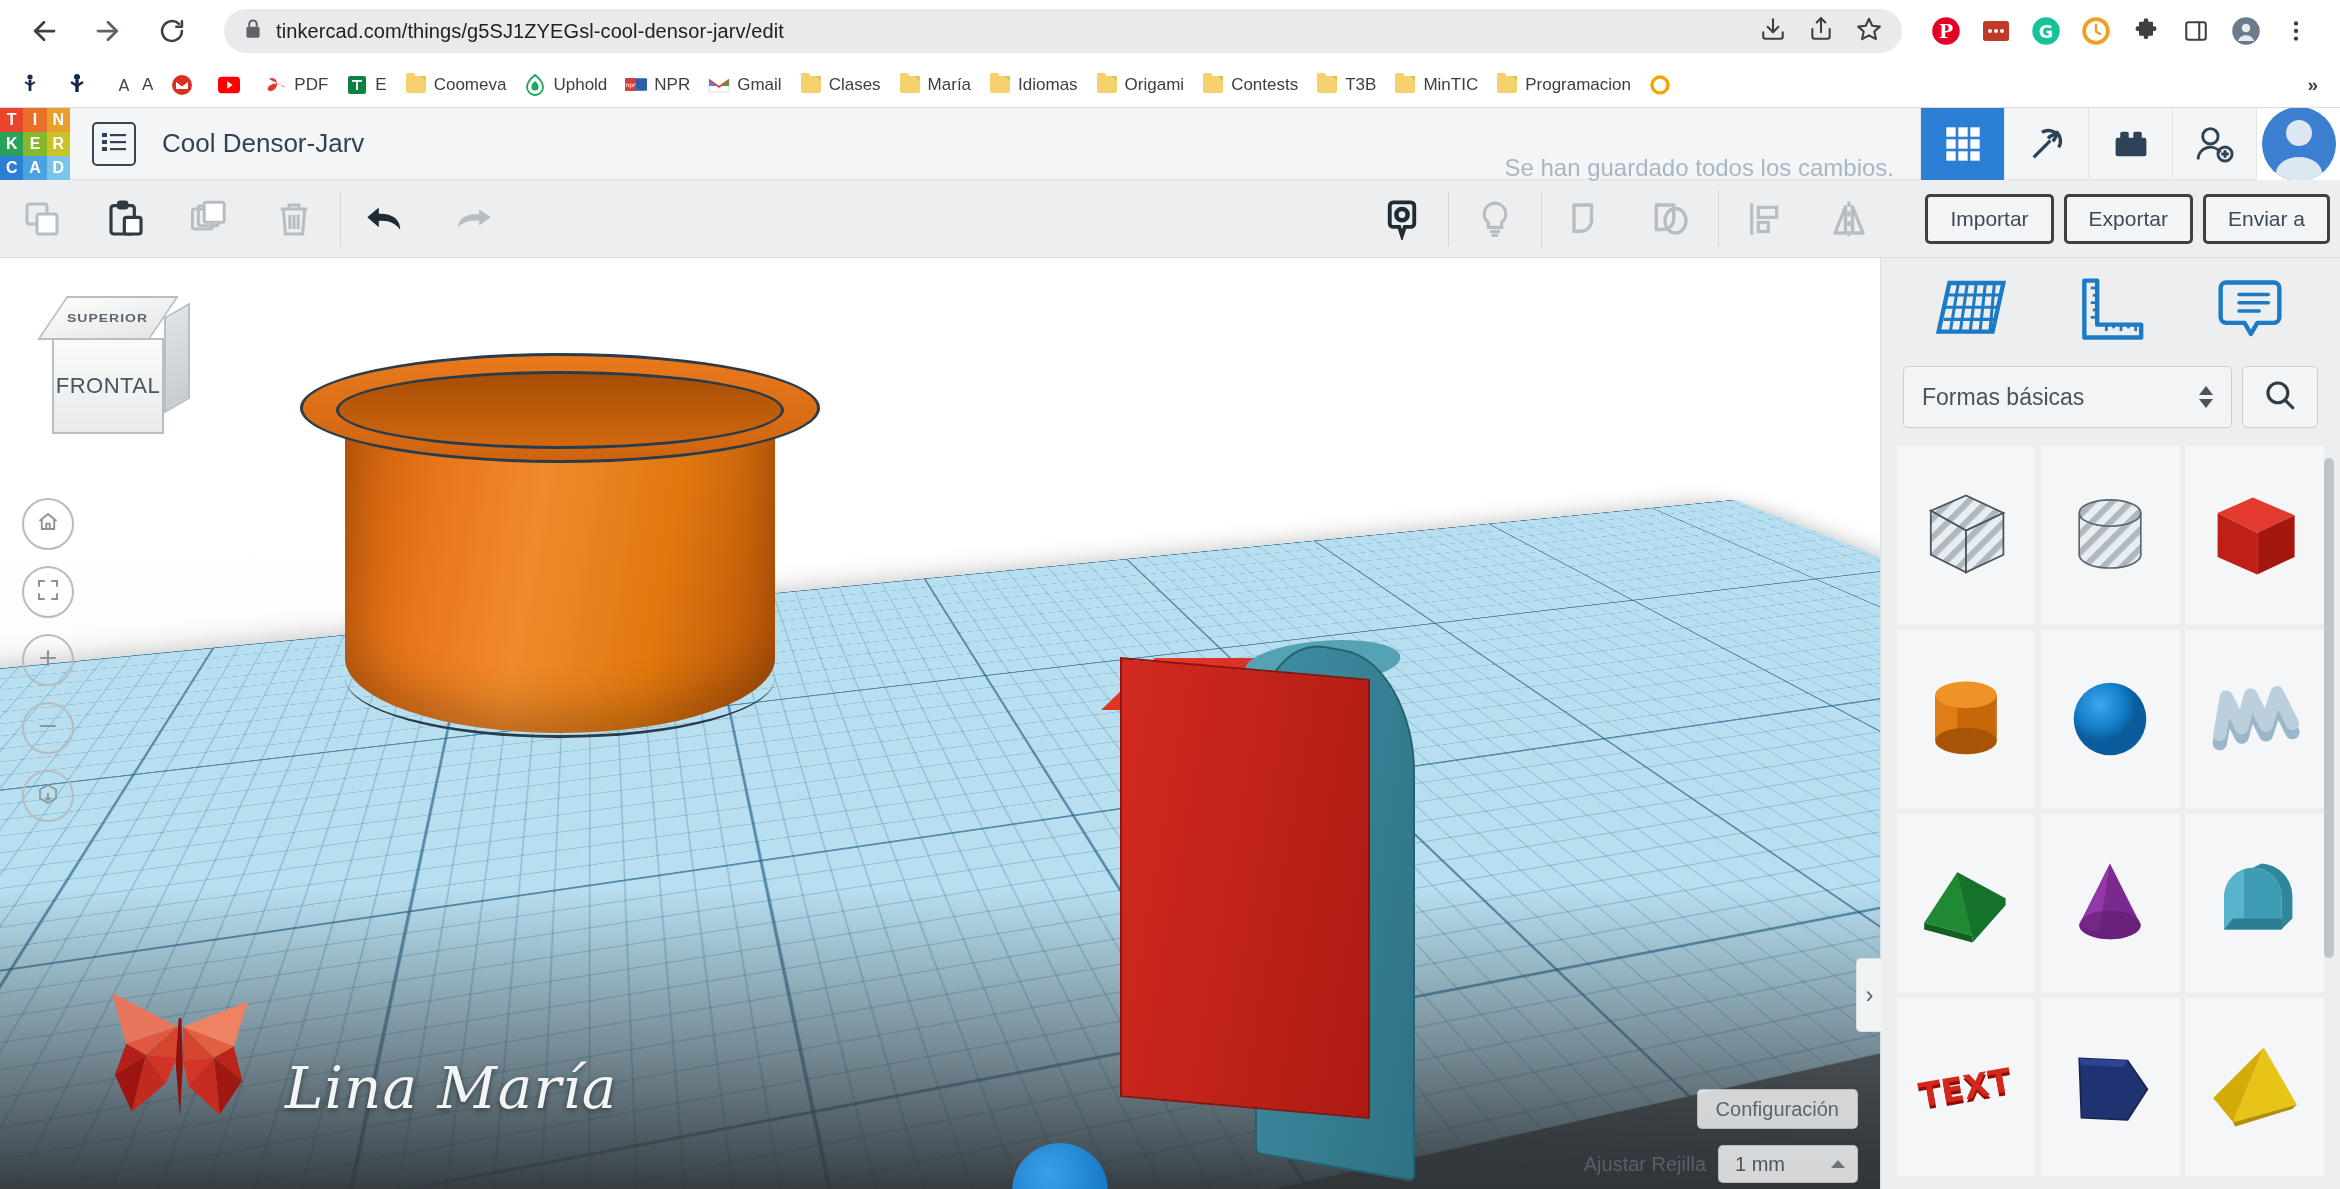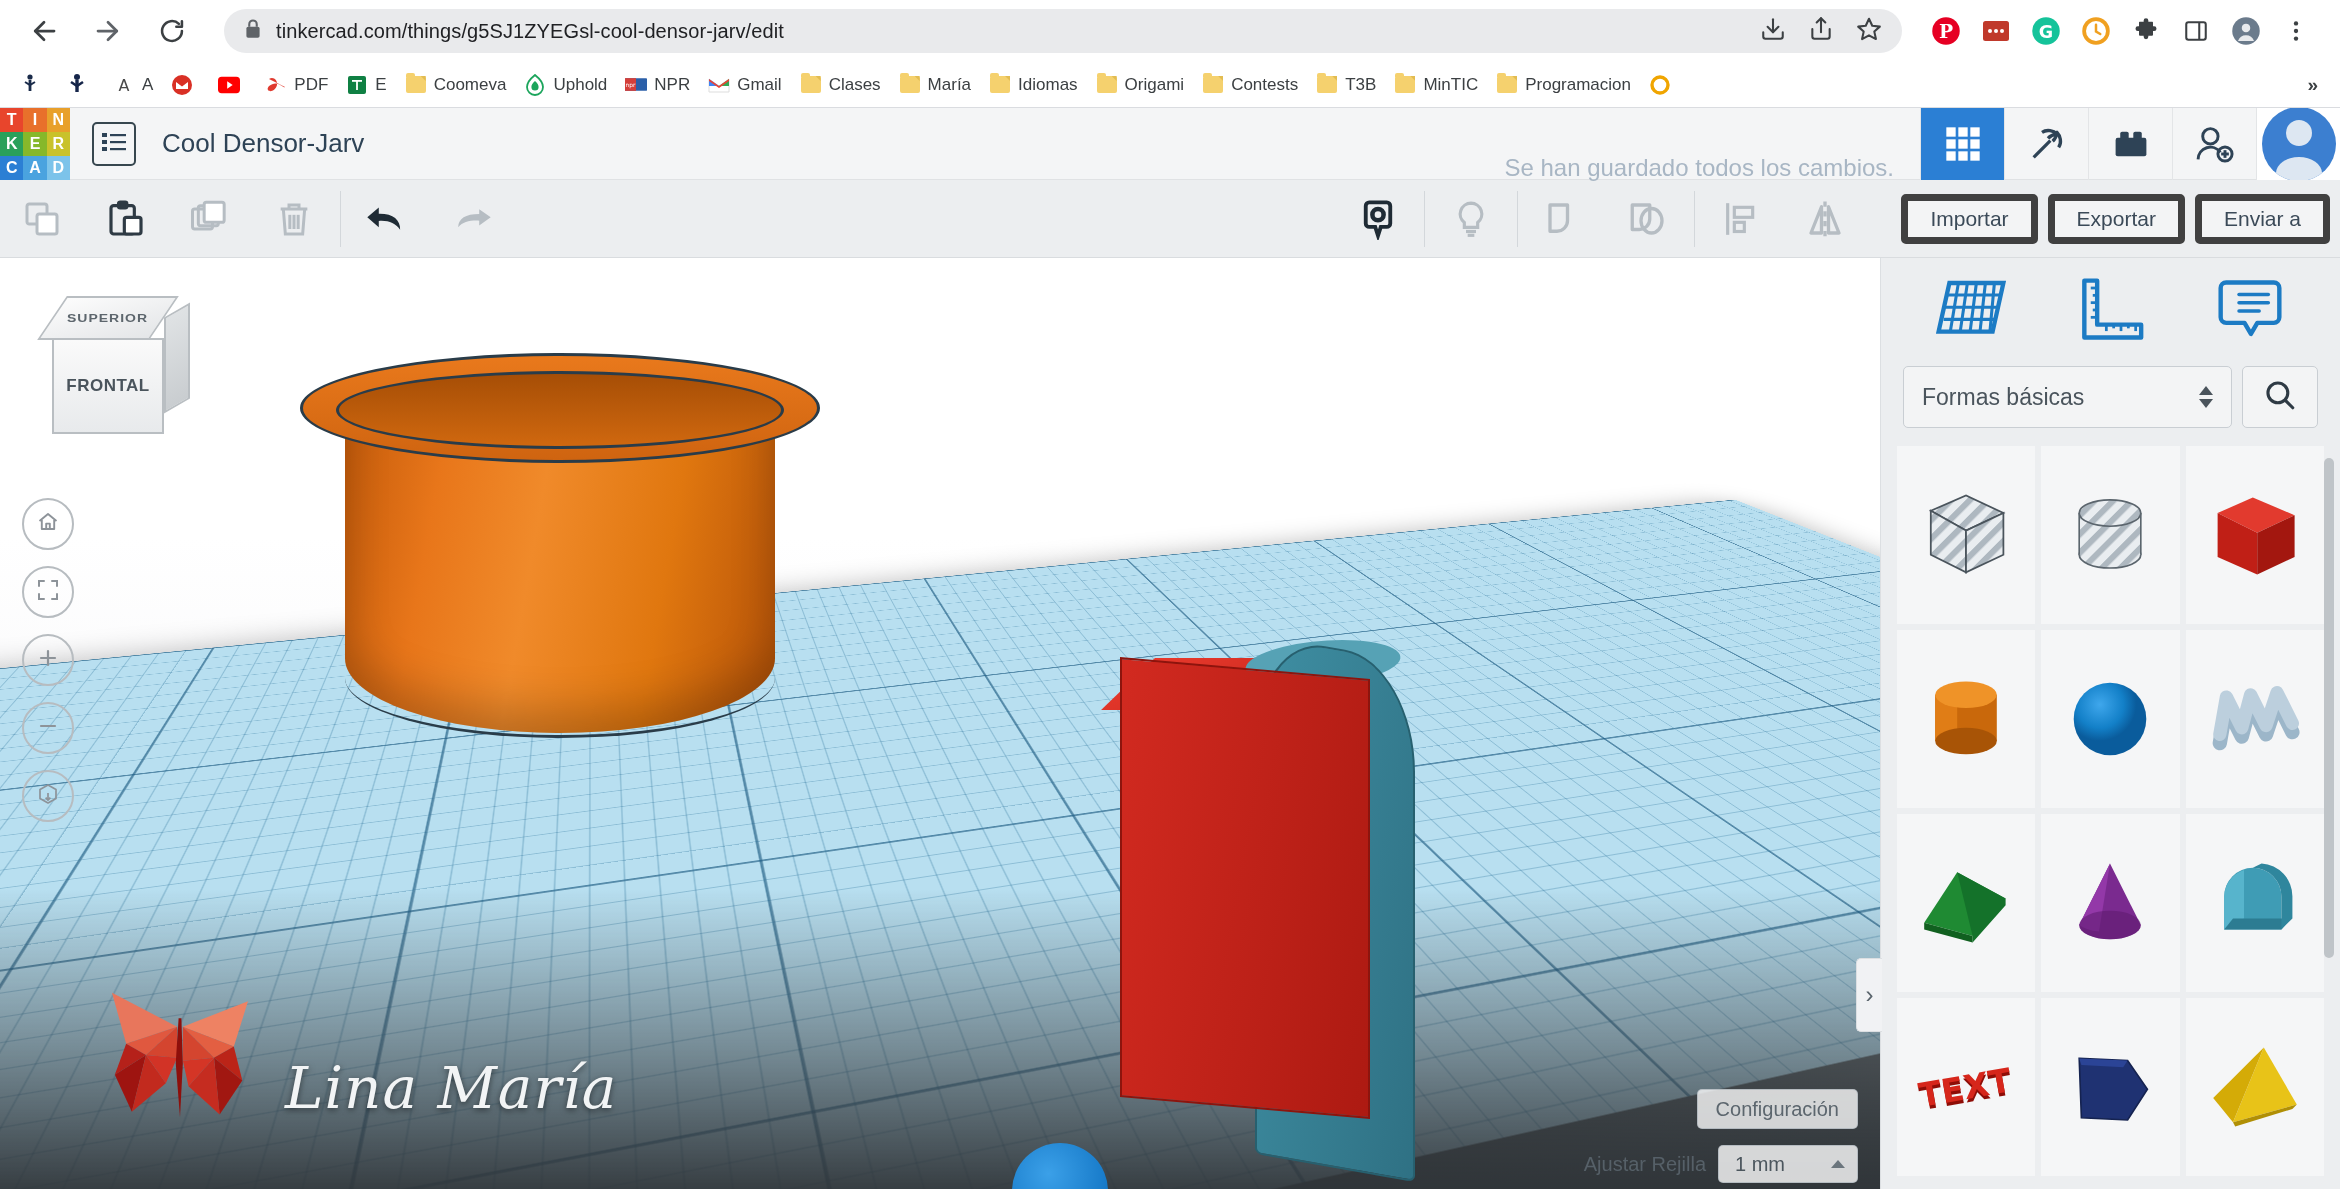--- a/index.html
+++ b/index.html
@@ -185,21 +185,21 @@
     display: flex; align-items: center; justify-content: center;
     cursor: pointer;
   }
   .tb-sep { width: 1px; height: 56px; background: #d3d7db; margin: 0 4px; flex:none; }
   .tb-spacer { flex: 1; }
   .tb-txtbtn {
     height: 50px;
     padding: 0 22px;
     margin-right: 10px;
     background: #f3f4f5;
-    border: 7px solid #404040;
+    border: 3px solid #404040;
     border-radius: 5px;
     font-size: 21px;
     color: #3b4a58;
     display: flex; align-items: center; justify-content: center;
     cursor: pointer;
     white-space: nowrap;
   }
 
   
   .main {
@@ -247,21 +247,21 @@
     transform: skewX(-34deg) ;
     display:flex; align-items:center; justify-content:center;
   }
   .vc-top span { font-size: 14px; color:#5d666d; letter-spacing:1px; transform: skewX(34deg) scaleY(.8); font-weight:bold;}
   .vc-front {
     position: absolute; left: 16px; top: 42px; width: 112px; height: 96px;
     background: linear-gradient(180deg,#fafafa,#e8eaec);
     border: 2px solid #b9bec2;
     display: flex; align-items: center; justify-content: center;
   }
-  .vc-front span { font-size: 17px; font-weight: bold; color: #4a545c; letter-spacing: .5px; }
+  .vc-front span { font-size: 22px; font-weight: normal; color: #4a545c; letter-spacing: .5px; }
   .vc-side {
     position: absolute; left: 128px; top: 14px; width: 26px; height: 96px;
     background: linear-gradient(180deg,#dfe2e4,#c9cdd0);
     border: 2px solid #b9bec2;
     transform: skewY(-30deg);
   }
 
   .vp-ctrls { position: absolute; left: 22px; top: 240px; display: flex; flex-direction: column; gap: 16px; }
   .vp-ctrl {
     width: 52px; height: 52px; border-radius: 50%;

